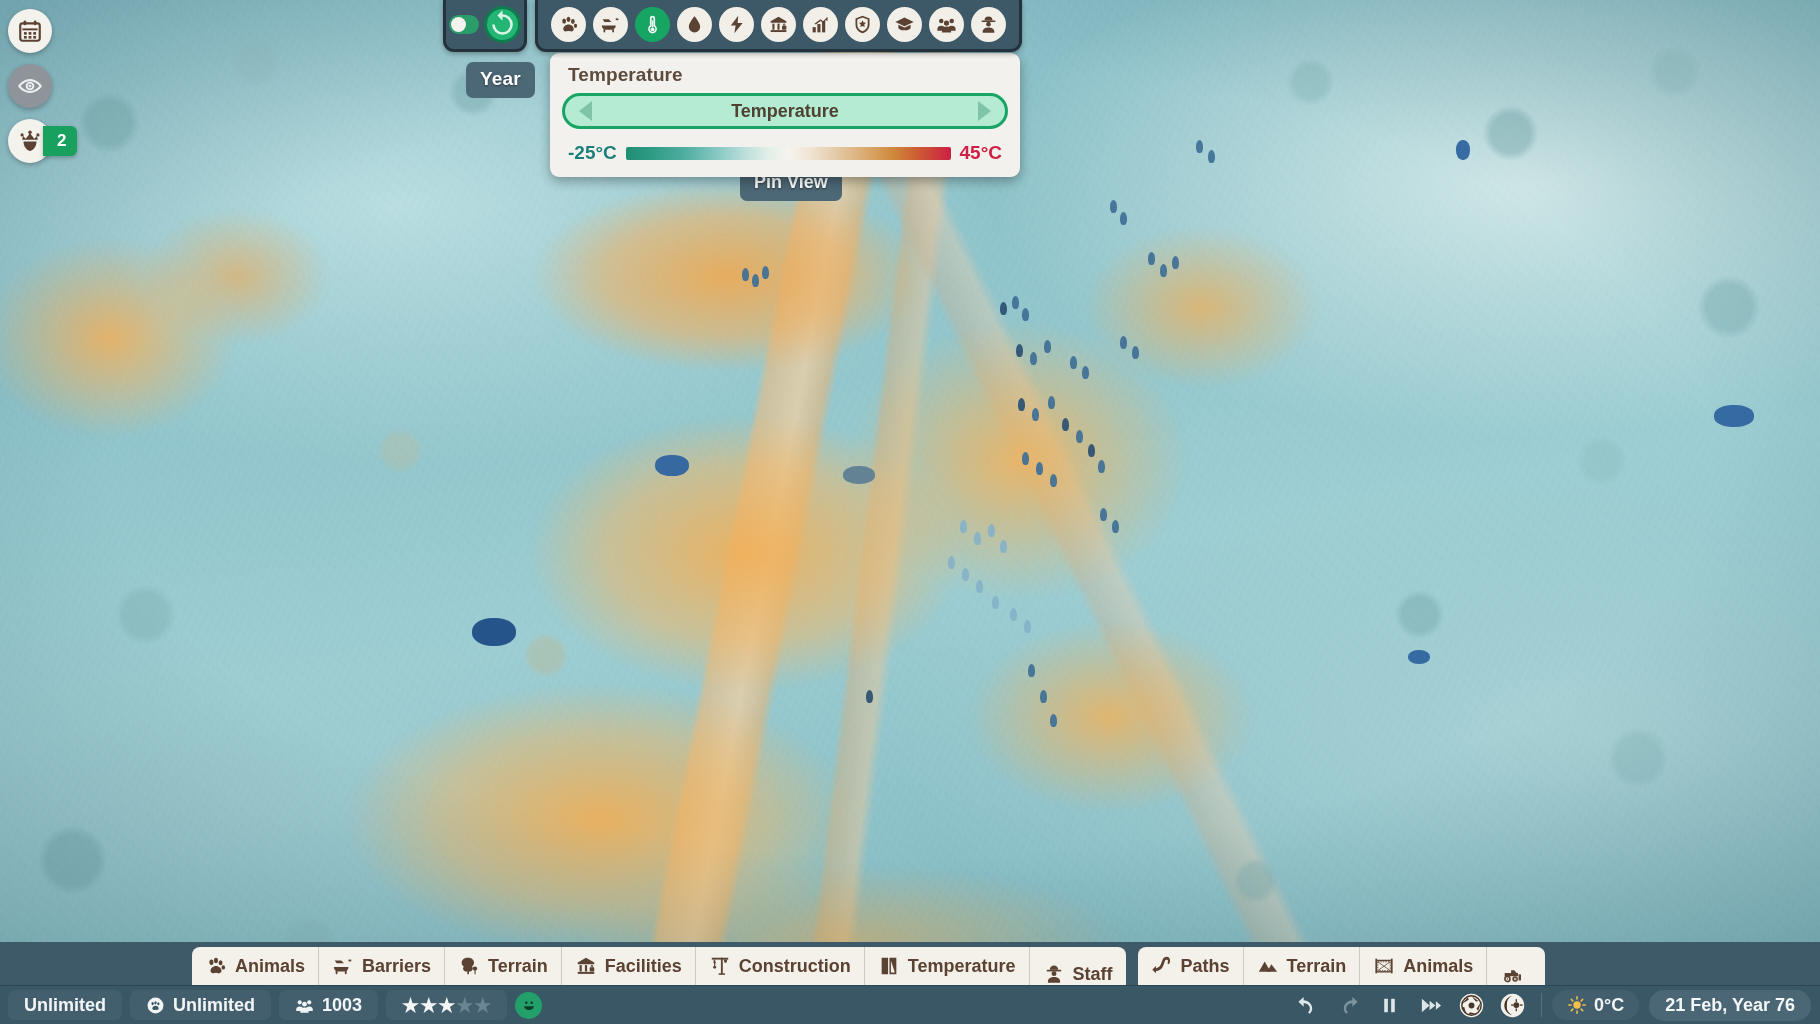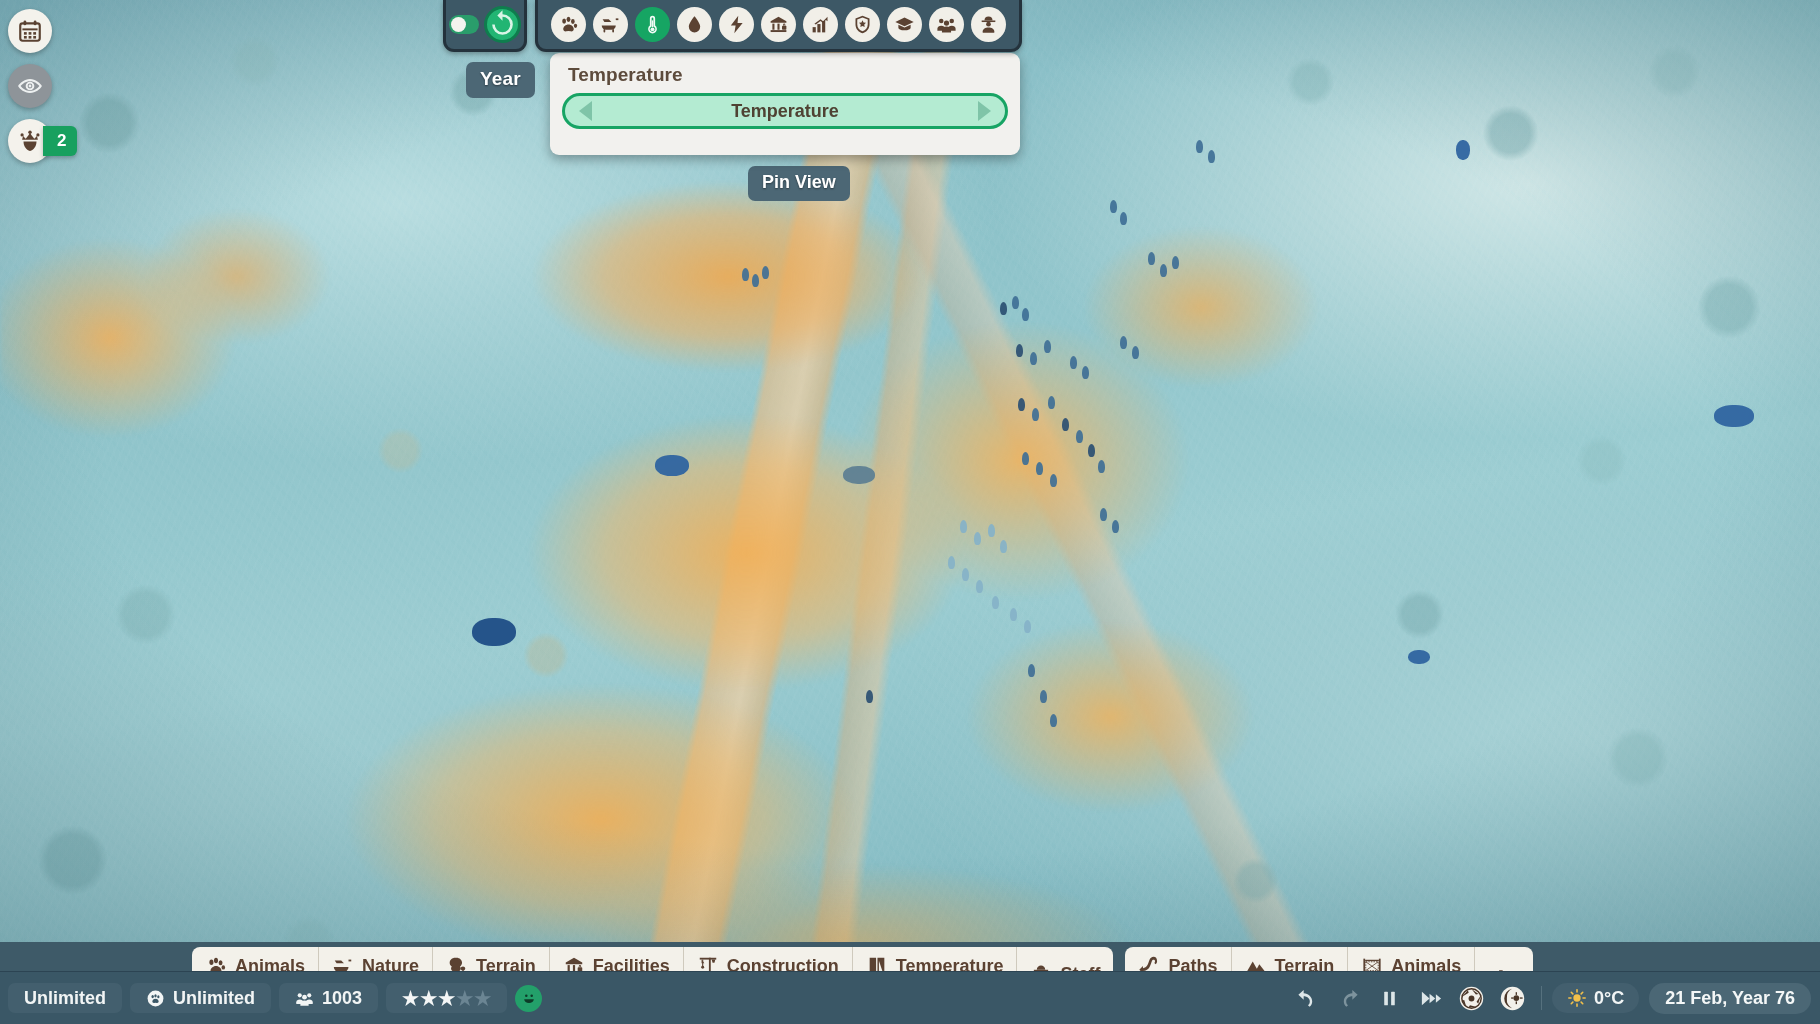--- a/index.html
+++ b/index.html
@@ -169,21 +169,20 @@
       #b9ddd9 36%, #e4efe9 44%, #f6f4ee 50%, #f0e3d2 57%,
       #e3c9a6 65%, #d9a96e 74%, #cf8a3c 82%, #cc5a33 90%, #cc1f44 100%);
   }
 
   
   #pin-view {
     position:absolute; left:740px; top:166px; z-index:38;
     background:#4c6775; color:#fff; font-size:18px; font-weight:bold;
     padding:6px 14px 8px; border-radius:7px;
     text-shadow:0 1px 2px rgba(0,0,0,.45);
-    margin-left:8px;
   }
 
   
   #sidebar { position:absolute; left:8px; top:9px; z-index:35;
              display:flex; flex-direction:column; gap:11px; }
   .side-row { display:flex; align-items:center; }
   .side-btn {
     width:44px; height:44px; border-radius:50%; background:#f4f2ec;
     display:flex; align-items:center; justify-content:center; color:#5b4232;
     box-shadow:0 2px 5px rgba(0,0,0,.28); flex:none;
@@ -209,21 +208,21 @@
     padding:0 13px; color:#5b4232; font-size:18px; font-weight:bold;
     border-right:1px solid #cfcabd;
   }
   .tab:first-child { border-radius:8px 0 0 0; }
   .tab:last-child  { border-radius:0 8px 0 0; border-right:none;align-items:flex-end; }
   .tab svg { width:22px; height:22px; fill:#5b4232; flex:none; }
   .tab.icon-only { padding:0 14px; }
 
   
   #statusbar {
-    position:absolute; left:0; bottom:0; width:100%; height:53px;
+    position:absolute; left:0; bottom:0; width:100%; height:39px;
     background:#3a5766; display:flex; align-items:center; z-index:31;
     border-top:1px solid #2c4453;
   }
   .stat-chip {
     background:#435f6e; border-radius:7px; height:30px; margin-left:8px;
     display:flex; align-items:center; gap:8px; padding:0 16px;
     color:#f2f5f5; font-size:18px; font-weight:bold;
   }
   .stat-chip svg { width:19px; height:19px; fill:#f2f5f5; }
   .stars { display:flex; gap:1px; }
@@ -431,20 +430,25 @@
 
 <div id="temp-panel">
   <div class="title">Temperature</div>
 
   <div class="selector">
     <div class="arrow-l"></div>
     <div class="lbl">Temperature</div>
     <div class="arrow-r"></div>
   </div>
 
+  <div class="legend">
+    <div class="cold">-25°C</div>
+    <div class="grad"></div>
+    <div class="hot">45°C</div>
+  </div>
 </div>
 
 <div id="pin-view">Pin View</div>
 
 <div id="sidebar">
   <div class="side-row">
     <div class="side-btn">
       <svg viewBox="0 0 24 24">
           <rect x="3" y="5" width="18" height="16" rx="2.2" fill="none" stroke="currentColor" stroke-width="2"></rect>
           <rect x="6" y="2.4" width="2.6" height="4.4" rx="1.3"></rect>
@@ -496,21 +500,21 @@
       <span>Animals</span>
     </div>
     <div class="tab">
       <svg viewBox="0 0 24 24">
           <path d="M3 6h7l3 3H5z"></path>
           <path d="M2 13h16a5 5 0 0 1-5 5H7a5 5 0 0 1-5-5z"></path>
           <rect x="4" y="17" width="2" height="4" rx="1"></rect>
           <rect x="14" y="17" width="2" height="4" rx="1"></rect>
           <path d="M18 5h3v2h-3z"></path>
         </svg>
-      <span>Nature</span>
+      <span>Barriers</span>
     </div>
     <div class="tab">
       <svg viewBox="0 0 24 24">
           <path d="M10 3C6.6 3 4 5.5 4 8.4c0 1.7.9 3.2 2.3 4.2-.5.6-.8 1.3-.8 2.1 0 1.9 1.7 3.4 3.8 3.4.3 0 .6 0 .9-.1V21h1.8v-3h.3c2.1 0 3.8-1.5 3.8-3.4 0-.8-.3-1.5-.8-2.1C16.6 11.5 17.5 10 17.5 8.4 17.5 5.5 14.9 3 11.5 3z"></path>
           <path d="M18.5 12.5c1.4 0 2.5 1 2.5 2.3s-1.1 2.3-2.5 2.3-2.5-1-2.5-2.3 1.1-2.3 2.5-2.3z"></path>
           <rect x="18" y="16.5" width="1.2" height="4.5"></rect>
         </svg>
       <span>Terrain</span>
     </div>
     <div class="tab">

